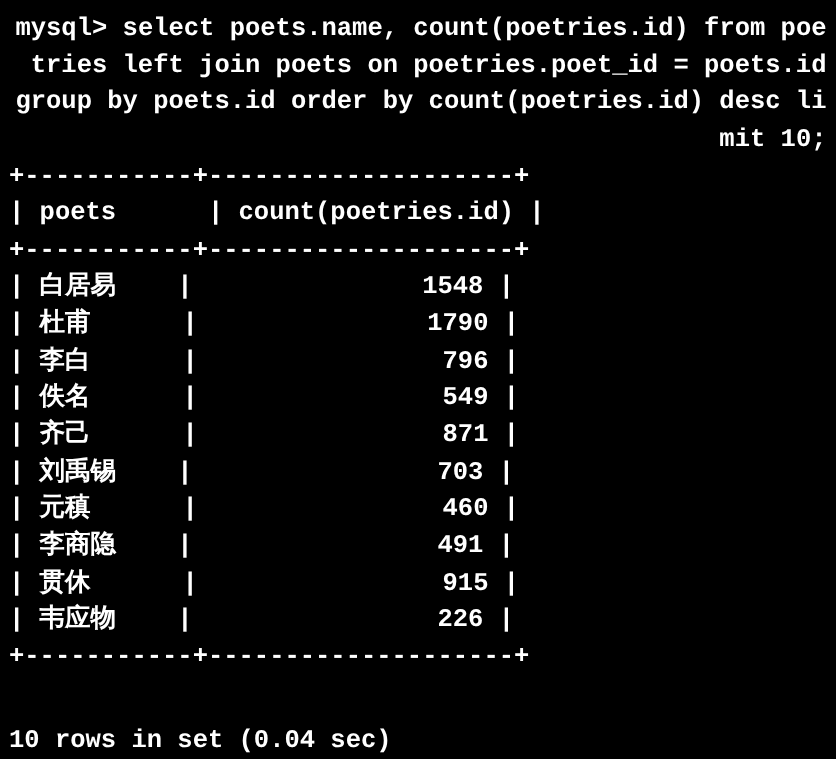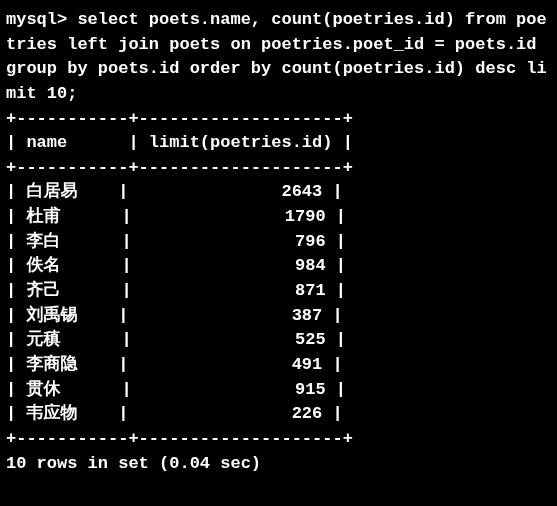--- a/index.html
+++ b/index.html
@@ -15,51 +15,53 @@
       line-height: 1.45;
       padding: 8px 6px;
       width: 557px;
       height: 506px;
       overflow: hidden;
       font-weight: bold;
     }
     .prompt-line {
       white-space: pre-wrap;
       word-break: break-all;
+      text-align: right;
     }
     .prompt-label {
       display: inline;
     }
     .query-text {
       display: inline;
     }
     .table-border {
       white-space: pre;
     }
     .table-row {
       white-space: pre;
     }
     .footer {
       white-space: pre;
+      margin-top: 31px;
     }
   </style>
 </head>
 <body>
 
 <div class="prompt-line"><span class="prompt-label">mysql&gt; </span><span class="query-text">select poets.name, count(poetries.id) from poetries left join poets on poetries.poet_id = poets.id group by poets.id order by count(poetries.id) desc limit 10;</span></div>
 
 <div class="table-border">+-----------+--------------------+</div>
-<div class="table-row">| name      | limit(poetries.id) |</div>
+<div class="table-row">| poets      | count(poetries.id) |</div>
 <div class="table-border">+-----------+--------------------+</div>
 
-<div class="table-row">| 白居易    |               2643 |</div>
+<div class="table-row">| 白居易    |               1548 |</div>
 <div class="table-row">| 杜甫      |               1790 |</div>
 <div class="table-row">| 李白      |                796 |</div>
-<div class="table-row">| 佚名      |                984 |</div>
+<div class="table-row">| 佚名      |                549 |</div>
 <div class="table-row">| 齐己      |                871 |</div>
-<div class="table-row">| 刘禹锡    |                387 |</div>
-<div class="table-row">| 元稹      |                525 |</div>
+<div class="table-row">| 刘禹锡    |                703 |</div>
+<div class="table-row">| 元稹      |                460 |</div>
 <div class="table-row">| 李商隐    |                491 |</div>
 <div class="table-row">| 贯休      |                915 |</div>
 <div class="table-row">| 韦应物    |                226 |</div>
 
 <div class="table-border">+-----------+--------------------+</div>
 <div class="footer">10 rows in set (0.04 sec)</div>
 
 </body></html>

